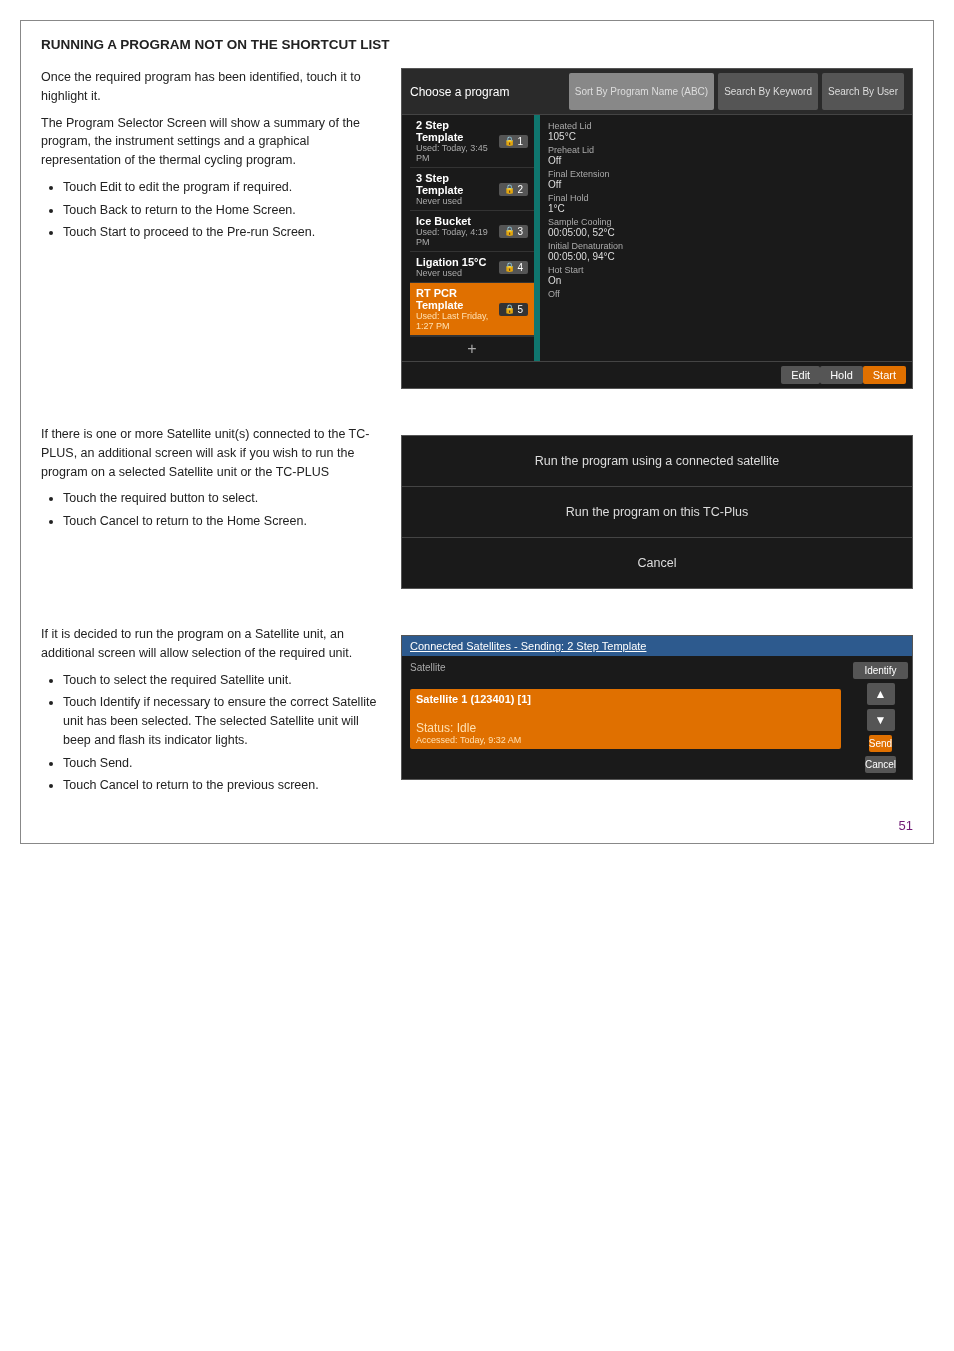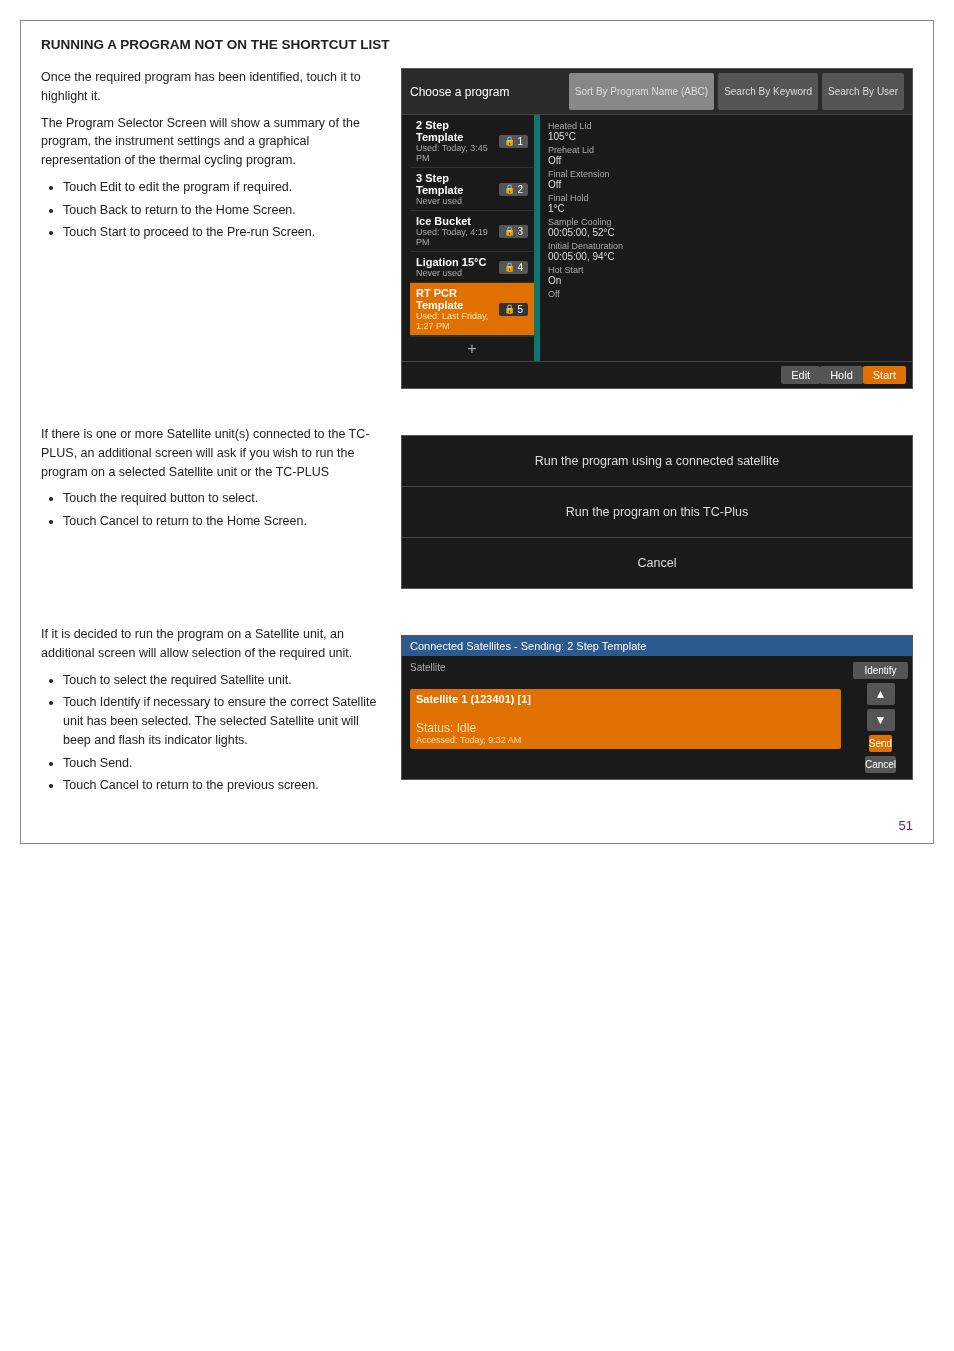--- a/index.html
+++ b/index.html
@@ -206,20 +206,21 @@
       color: #ddd;
       font-size: 11px;
       margin-top: 10px;
     }
 
     .conn-sat-header {
       background: #2d5a8e;
       color: #fff;
       padding: 4px 8px;
       font-size: 11px;
+      text-decoration: underline;
     }
 
     .conn-sat-body {
       display: flex;
     }
 
     .conn-sat-list {
       flex: 1;
       padding: 6px 8px;
     }

